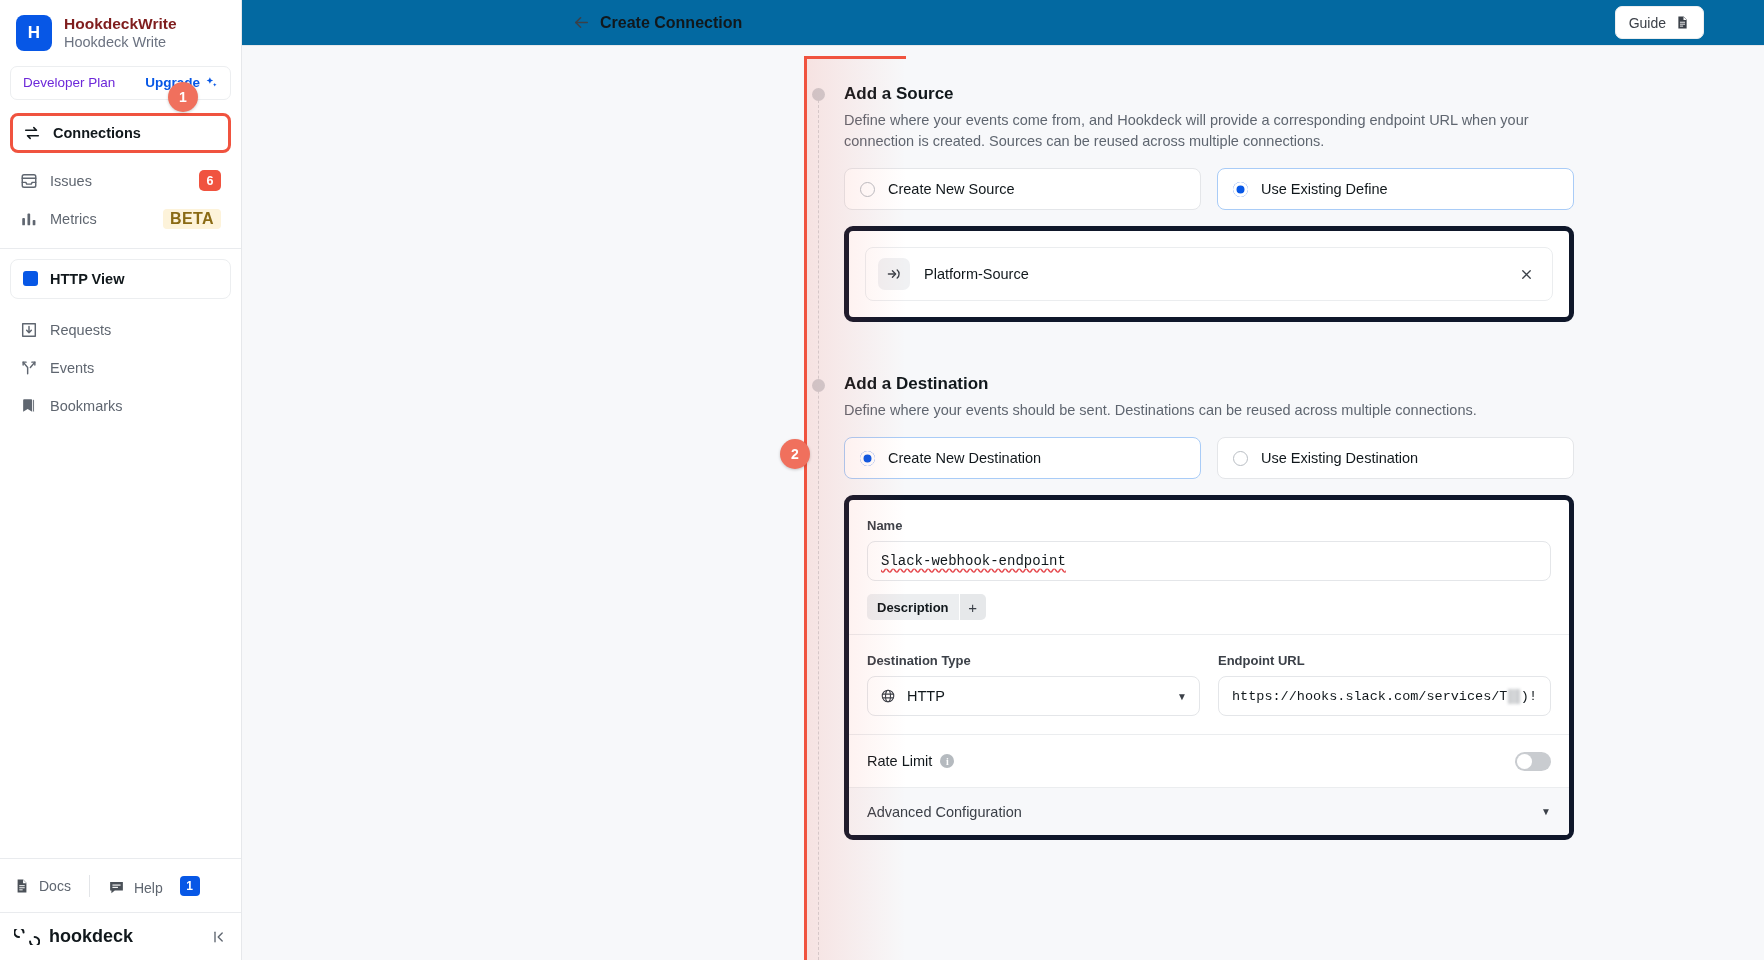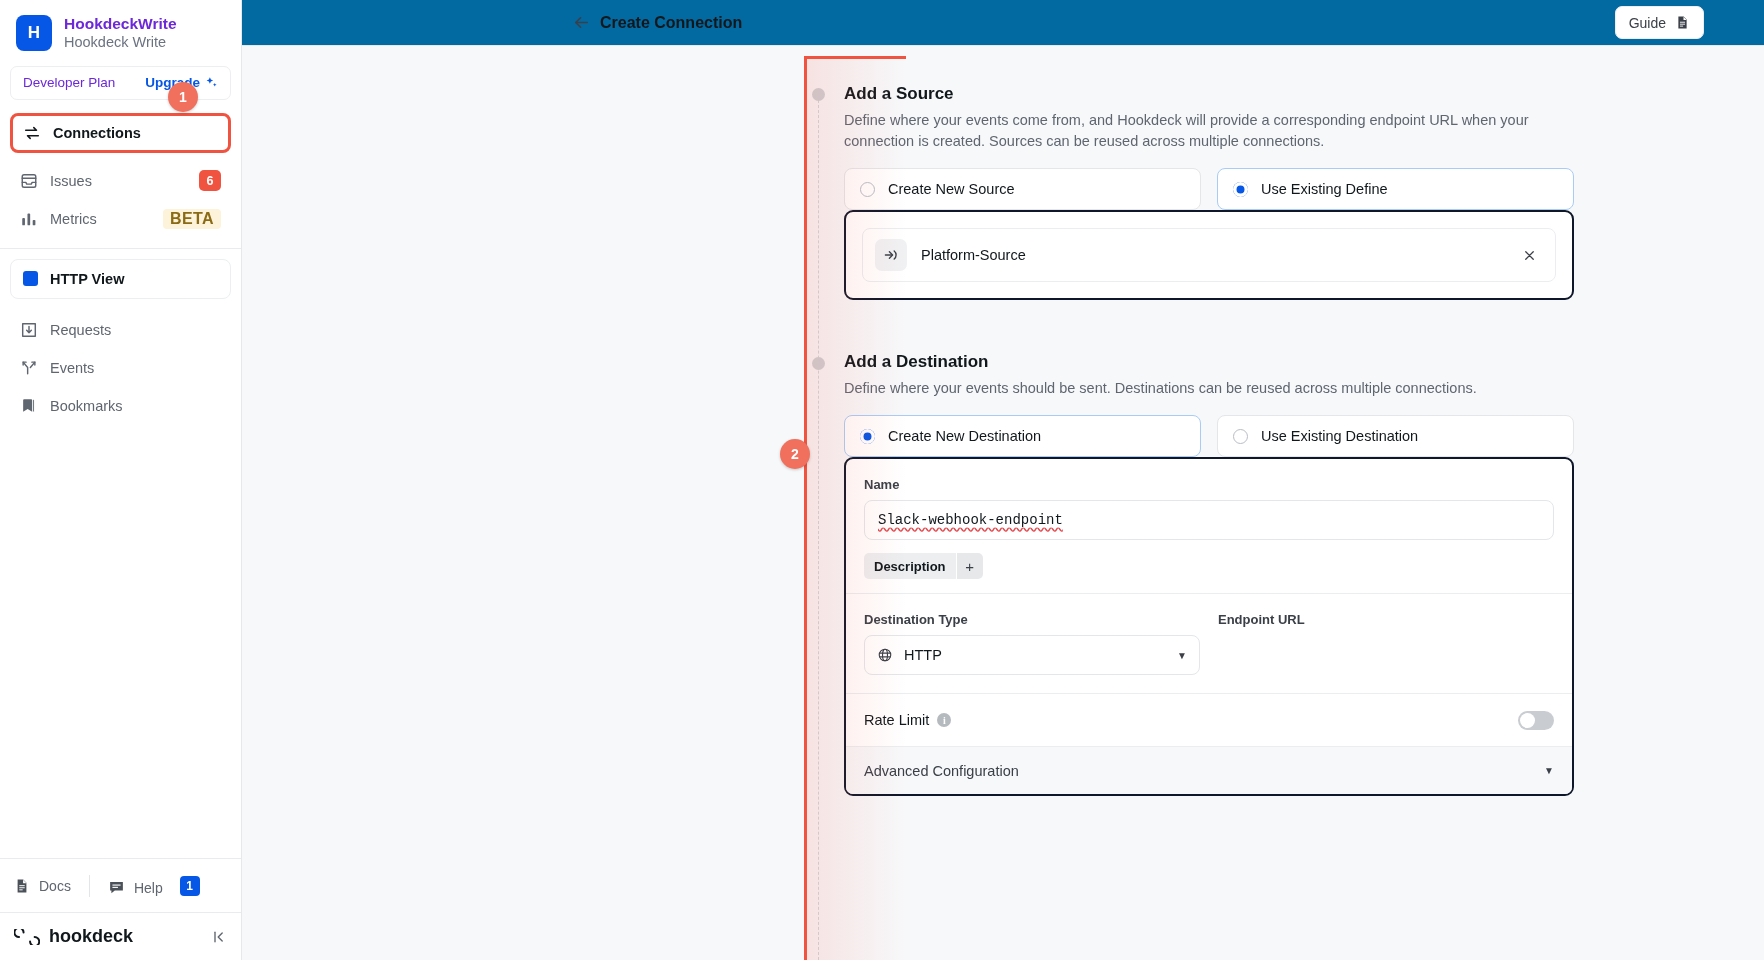--- a/index.html
+++ b/index.html
@@ -22,21 +22,21 @@
   }
   .org-header { display: flex; align-items: center; gap: 12px; padding: 14px 16px 12px 16px; }
   .org-logo {
     width: 36px; height: 36px; border-radius: 8px;
     background: #0757e6; color: #fff;
     font-size: 17px; font-weight: 700;
     display: flex; align-items: center; justify-content: center;
     flex: 0 0 36px;
   }
   .org-text { display: flex; flex-direction: column; line-height: 1.25; }
-  .org-name { font-size: 15.5px; font-weight: 700; color: #6d28d9; }
+  .org-name { font-size: 15.5px; font-weight: 700; color: #7f1d1d; }
   .org-sub { font-size: 14.5px; color: #6b7280; }
 
   .plan-row {
     margin: 2px 10px 6px 10px;
     border: 1px solid #eceef0;
     border-radius: 7px;
     height: 34px;
     display: flex; align-items: center; justify-content: space-between;
     padding: 0 12px;
     background: #fff;
@@ -173,21 +173,21 @@
   .radio {
     width: 15px; height: 15px; border-radius: 50%;
     border: 1.6px solid #b9bec4; background: #fff; flex: 0 0 15px;
   }
   .radio.on {
     border: none; background: #0757e6;
     box-shadow: inset 0 0 0 3.5px #fff;
   }
 
   .panel {
-    border: 2px solid #0f172a; border-radius: 9px;
+    margin-top: 16px; border: 5px solid #0f172a; border-radius: 9px;
     background: #fff; overflow: hidden;
   }
   .src-inner { padding: 16px; }
   .src-row {
     height: 54px; border: 1px solid #ebedef; border-radius: 8px;
     display: flex; align-items: center; padding: 0 10px 0 12px; background: #fff;
   }
   .src-ic {
     width: 32px; height: 32px; border-radius: 7px; background: #f0f1f3;
     display: flex; align-items: center; justify-content: center;
@@ -541,20 +541,25 @@
                           <ellipse cx="10" cy="10" rx="3.1" ry="7.2"></ellipse>
                           <path d="M3 7.6h14M3 12.4h14"></path>
                       </svg>
                     </span>
                     <span>HTTP</span>
                     <span class="caret">▼</span>
                   </div>
                 </div>
                 <div class="col">
                   <div class="field-label">Endpoint URL</div>
+                  <div class="url-input">
+                    <span>https://hooks.slack.com/services/T</span>
+                      <span class="redact"></span>
+                      <span>)!</span>
+                  </div>
                 </div>
               </div>
 
               <div class="panel-div"></div>
 
               <div class="rate-row">
                 <span class="rate-label">
                   <span>Rate Limit</span>
                   <span class="info-ic">i</span>
                 </span>

